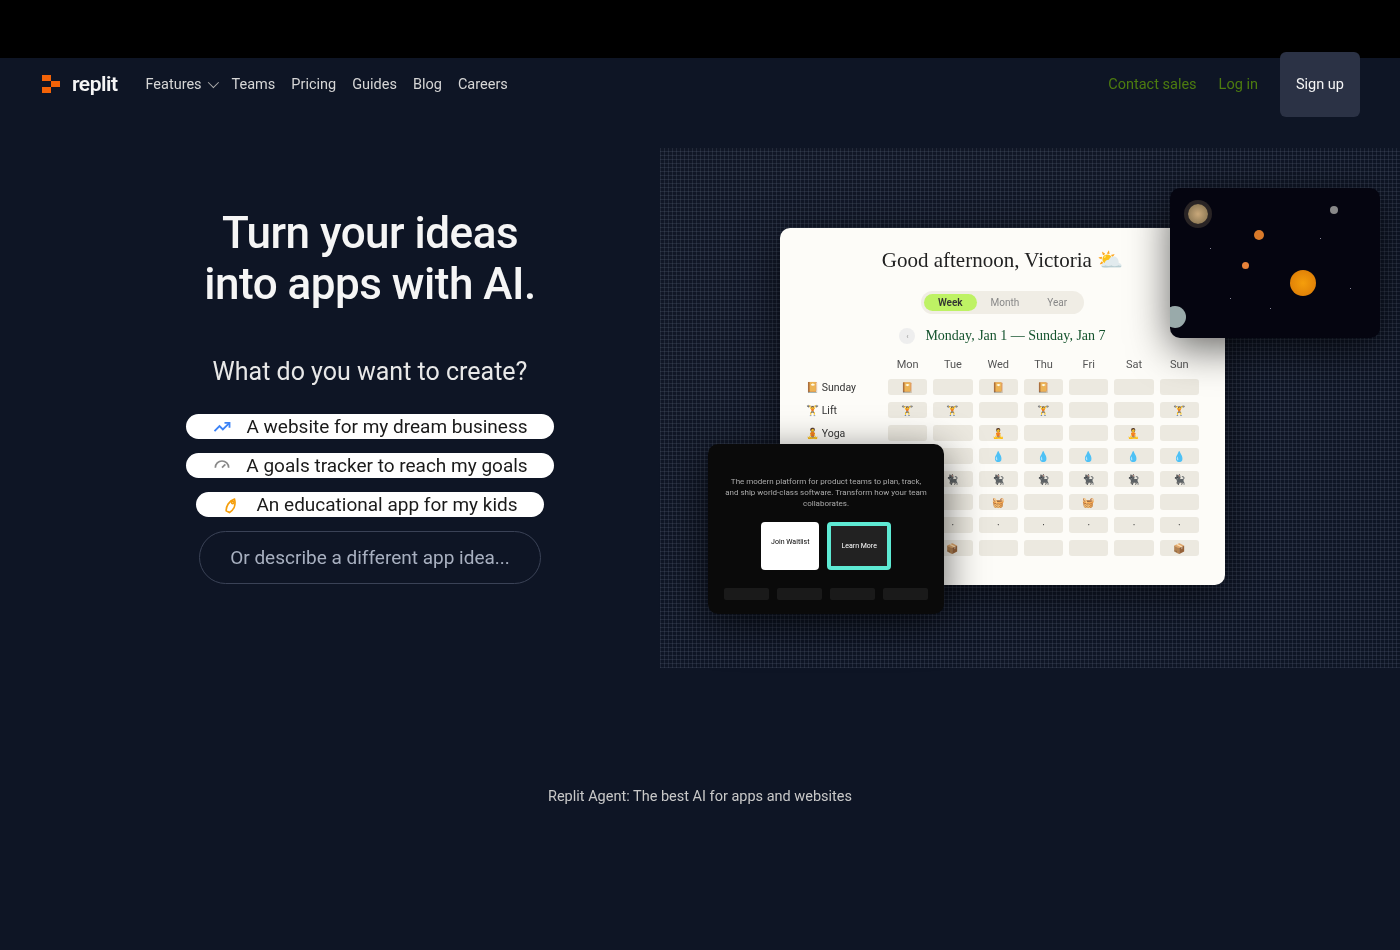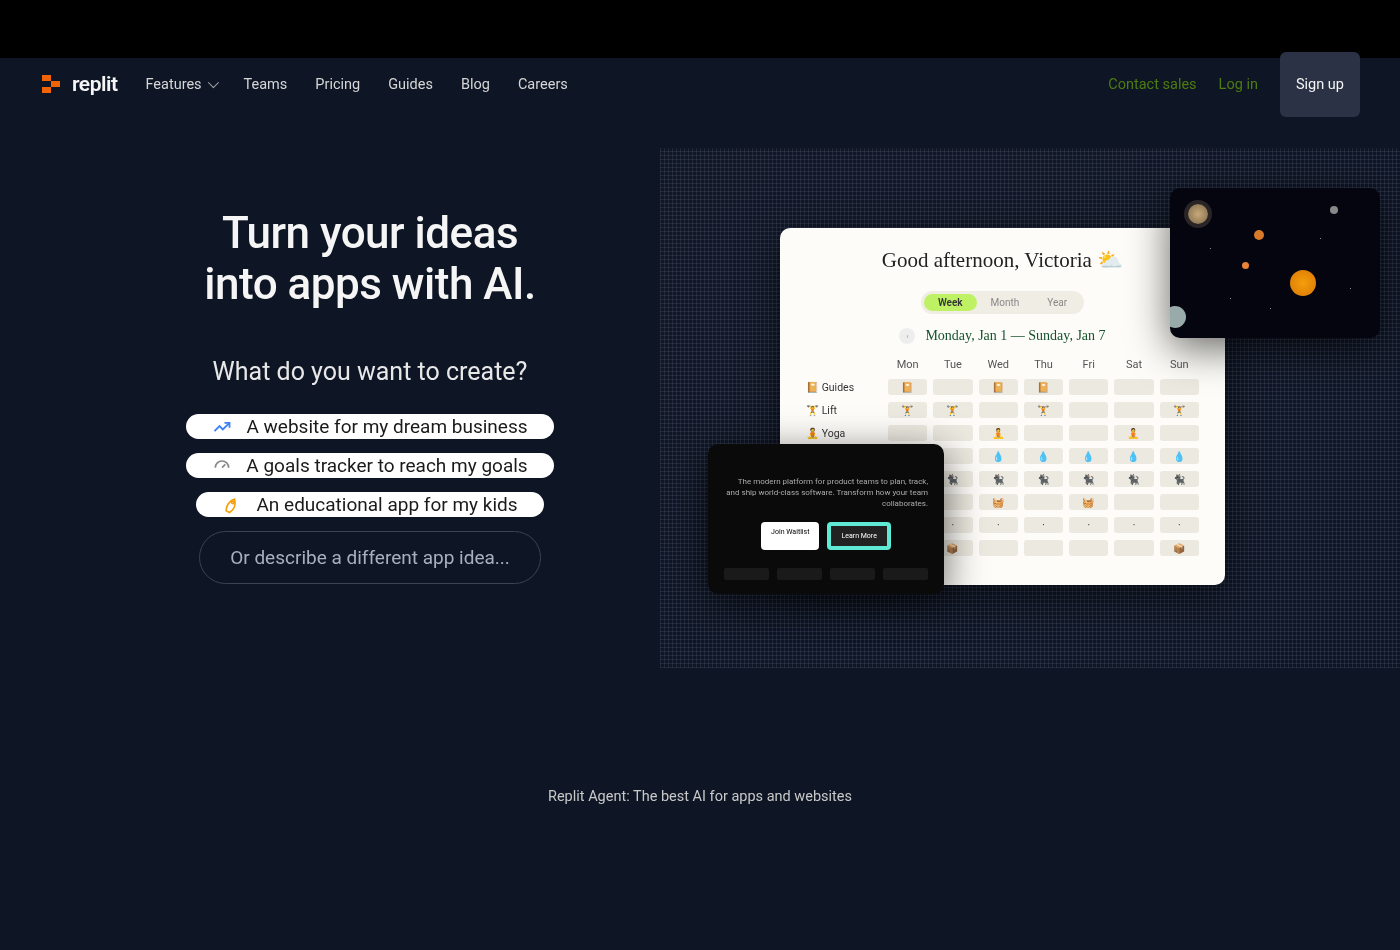--- a/index.html
+++ b/index.html
@@ -28,21 +28,21 @@
   display: inline-flex;
 }
 .logo-text {
   font-size: 21px;
   font-weight: 600;
   letter-spacing: -0.5px;
   color: #f5f5f5;
 }
 .nav-links {
   display: flex;
-  gap: 28px;
+  gap: 16px;
   flex: 1;
 }
 .nav-link {
   color: #d6d6d6;
   font-size: 14.5px;
   cursor: pointer;
   display: flex;
   align-items: center;
   gap: 6px;
 }
@@ -245,34 +245,34 @@
   color: #fff;
 }
 .card-product h3 {
   font-size: 18px;
   text-align: center;
   line-height: 1.2;
   font-weight: 600;
 }
 .card-product p {
   font-size: 8px;
-  text-align: right;
+  text-align: center;
   color: #aaa;
   margin-top: 8px;
   line-height: 1.4;
 }
 .prod-btns {
   display: flex;
   justify-content: center;
   gap: 8px;
   margin-top: 12px;
 }
 .prod-btn {
   font-size: 7px;
-  padding: 6px 10px;
+  padding: 16px 10px;
   border-radius: 4px;
   cursor: pointer;
 }
 .prod-btn.primary { background: #fff; color: #000; }
 .prod-btn.secondary { background: #222; color: #fff; border: 4px solid #5eead4; }
 .prod-footer {
   margin-top: 18px;
   display: flex;
   gap: 8px;
 }
@@ -406,21 +406,21 @@
           <span>Mon</span>
           <span>Tue</span>
           <span>Wed</span>
           <span>Thu</span>
           <span>Fri</span>
           <span>Sat</span>
           <span>Sun</span>
         </div>
         <div id="habit-rows">
             <div class="habit-row">
-              <span class="habit-label">📔 Guides</span>
+              <span class="habit-label">📔 Sunday</span>
               <span class="habit-cell">📔</span>
               <span class="habit-cell"></span>
               <span class="habit-cell">📔</span>
               <span class="habit-cell">📔</span>
               <span class="habit-cell"></span>
               <span class="habit-cell"></span>
               <span class="habit-cell"></span>
             </div>
             <div class="habit-row">
               <span class="habit-label">🏋️ Lift</span>

